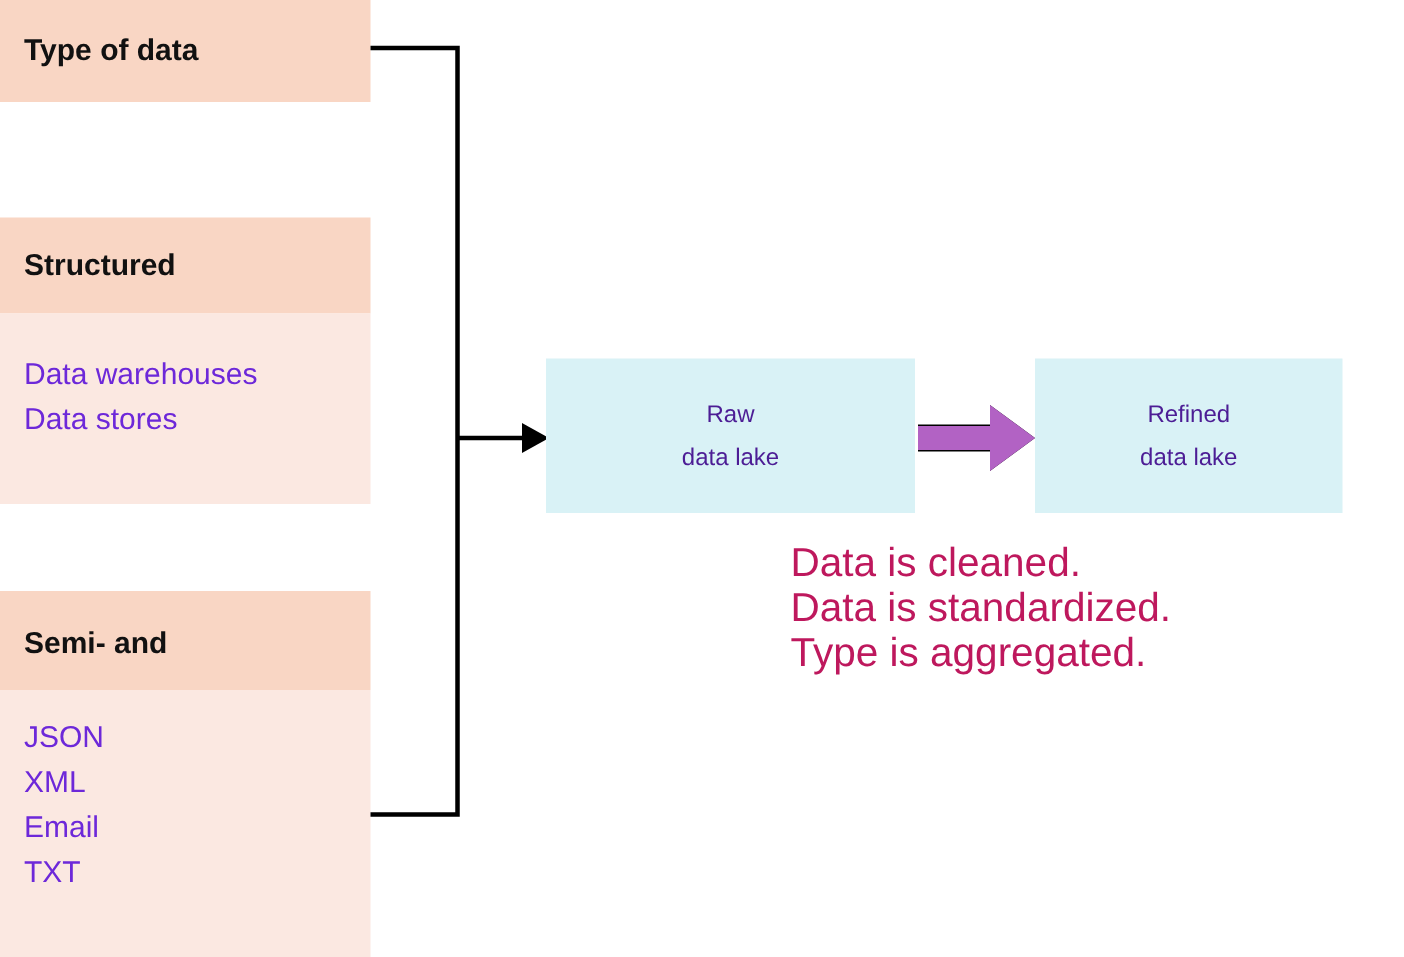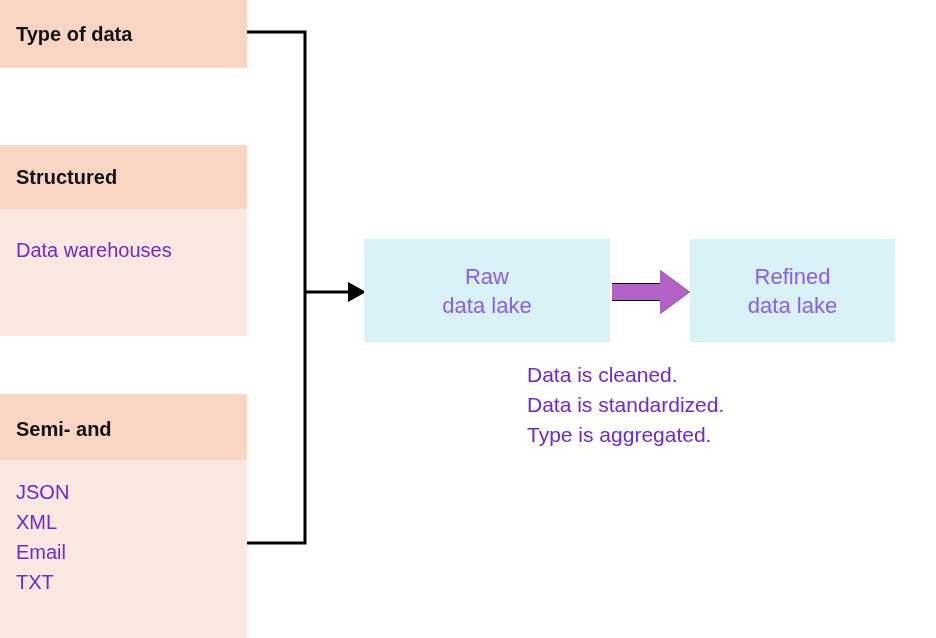--- a/index.html
+++ b/index.html
@@ -83,22 +83,22 @@
     height: 638px;
     pointer-events: none;
   }
 
   
   .lake-box {
     position: absolute;
     top: 239px;
     height: 103px;
     background: #d9f2f6;
-    color: #8b5cf6;
-    font-size: 22px;
+    color: #4c1d95;
+    font-size: 16px;
     line-height: 29px;
     display: flex;
     flex-direction: column;
     align-items: center;
     justify-content: center;
     text-align: center;
   }
   #box-raw {
     left: 364px;
     width: 246px;
@@ -106,41 +106,42 @@
   #box-refined {
     left: 690px;
     width: 205px;
   }
 
   
   #caption {
     position: absolute;
     left: 527px;
     top: 360px;
-    color: #6d28d9;
-    font-size: 21px;
+    color: #be185d;
+    font-size: 27px;
     line-height: 30px;
     white-space: nowrap;
   }
 </style>
 </head>
 <body>
 
 <div id="canvas">
 
   <div id="band-structured-header" class="panel-band band-header">
     <span>Structured</span>
   </div>
 
   <div id="band-title" class="panel-band band-header">
     <span>Type of data</span>
   </div>
 
   <div id="band-structured-body" class="panel-band band-body">
     <div class="row">Data warehouses</div>
+    <div class="row">Data stores</div>
   </div>
 
   <div id="band-semi-header" class="panel-band band-header">
     <span>Semi- and</span>
   </div>
 
   <div id="band-semi-body" class="panel-band band-body">
     <div class="row">JSON</div>
     <div class="row">XML</div>
     <div class="row">Email</div>

